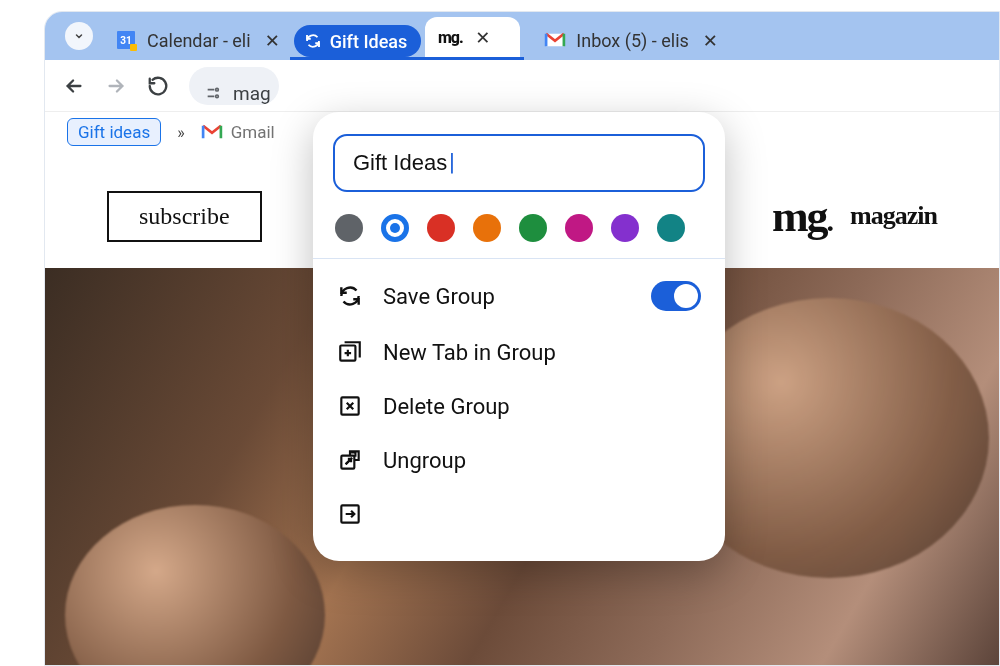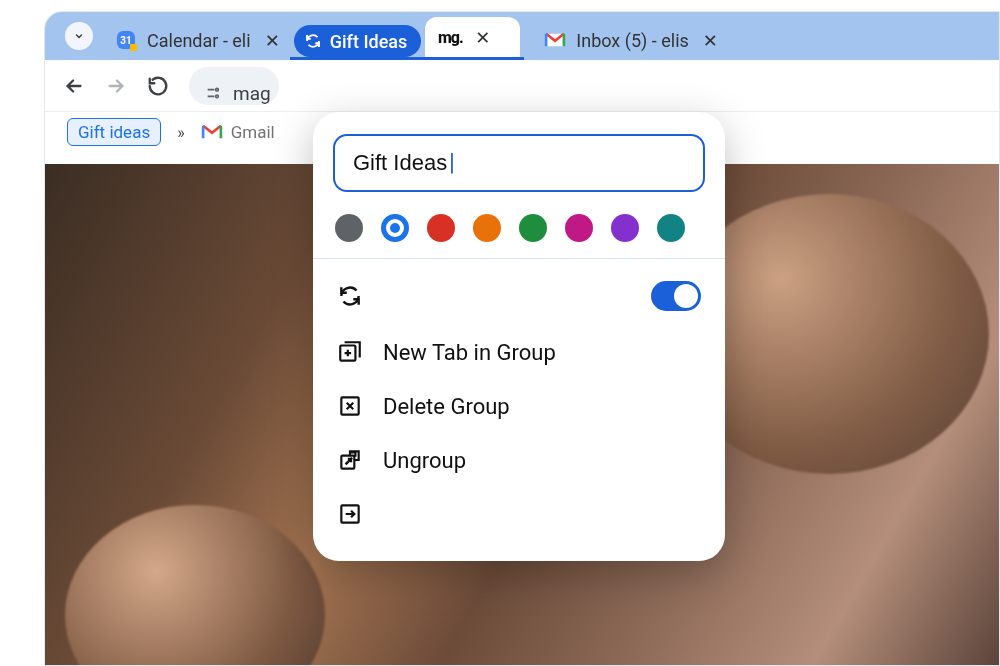--- a/index.html
+++ b/index.html
@@ -83,21 +83,21 @@
     padding-right: 4px;
   }
   .tab.magazine { padding-right: 30px; }
   .favicon {
     width: 22px; height: 22px;
     display: flex; align-items: center; justify-content: center;
     flex-shrink: 0;
   }
   .cal-favicon {
     width: 18px; height: 18px; background: #4285f4;
-    border-radius: 6px; display:flex; align-items:center; justify-content:center;
+    border-radius: 1px; display:flex; align-items:center; justify-content:center;
     color:#fff; font-size: 10px; font-weight:700; position:relative;
   }
   .cal-favicon::after{
     content:''; position:absolute; bottom:-2px; right:-2px;
     width:7px;height:7px;background:#fbbc04;border-radius:1px;
   }
   .mg-favicon { font-weight:800; font-size:16px; color:#111; letter-spacing:-1px; }
 
   .toolbar {
     display:flex; align-items:center;
@@ -334,20 +334,27 @@
             <path d="M2 2l10 8L22 2" fill="none" stroke="#ea4335" stroke-width="3"></path>
             <path d="M2 2v14" stroke="#4285f4" stroke-width="3"></path>
             <path d="M22 2v14" stroke="#34a853" stroke-width="3"></path>
           </svg>
       </span>
       <span>Gmail</span>
     </span>
   </div>
 
   <div class="page">
+    <div class="page-header">
+      <button class="subscribe-btn">subscribe</button>
+      <div class="brand">
+        <span class="brand-logo"><span>mg</span><span style="font-size:30px;">.</span></span>
+        <span class="brand-text">magazin</span>
+      </div>
+    </div>
     <div class="hero"></div>
   </div>
 
 </div>
 
 <div class="panel">
   <div class="panel-inner">
     <div style="position:relative;">
       <input class="name-input" value="Gift Ideas" style="">
       <span class="cursor-caret" style="position:absolute; left:112px; top:14px; font-size:24px;">|</span>
@@ -363,20 +370,21 @@
       <span class="color-dot" style="background:#128385"></span>
     </div>
   </div>
   <div class="panel-divider"></div>
 
   <div class="menu-item">
     <svg class="menu-icon" viewBox="0 0 24 24" fill="none" stroke="#111" stroke-width="2.2">
         <path d="M4 12a8 8 0 0 1 14-5M20 12a8 8 0 0 1-14 5"></path>
         <path d="M4 4v5h5M20 20v-5h-5"></path>
       </svg>
+    <span>Save Group</span>
     <span class="toggle"></span>
   </div>
 
   <div class="menu-item">
     <svg class="menu-icon" viewBox="0 0 24 24" fill="none" stroke="#111" stroke-width="2">
         <rect x="3" y="6" width="14" height="14" rx="1"></rect>
         <path d="M7 3h14v14"></path>
         <path d="M10 10v6M7 13h6"></path>
       </svg>
     <span>New Tab in Group</span>

